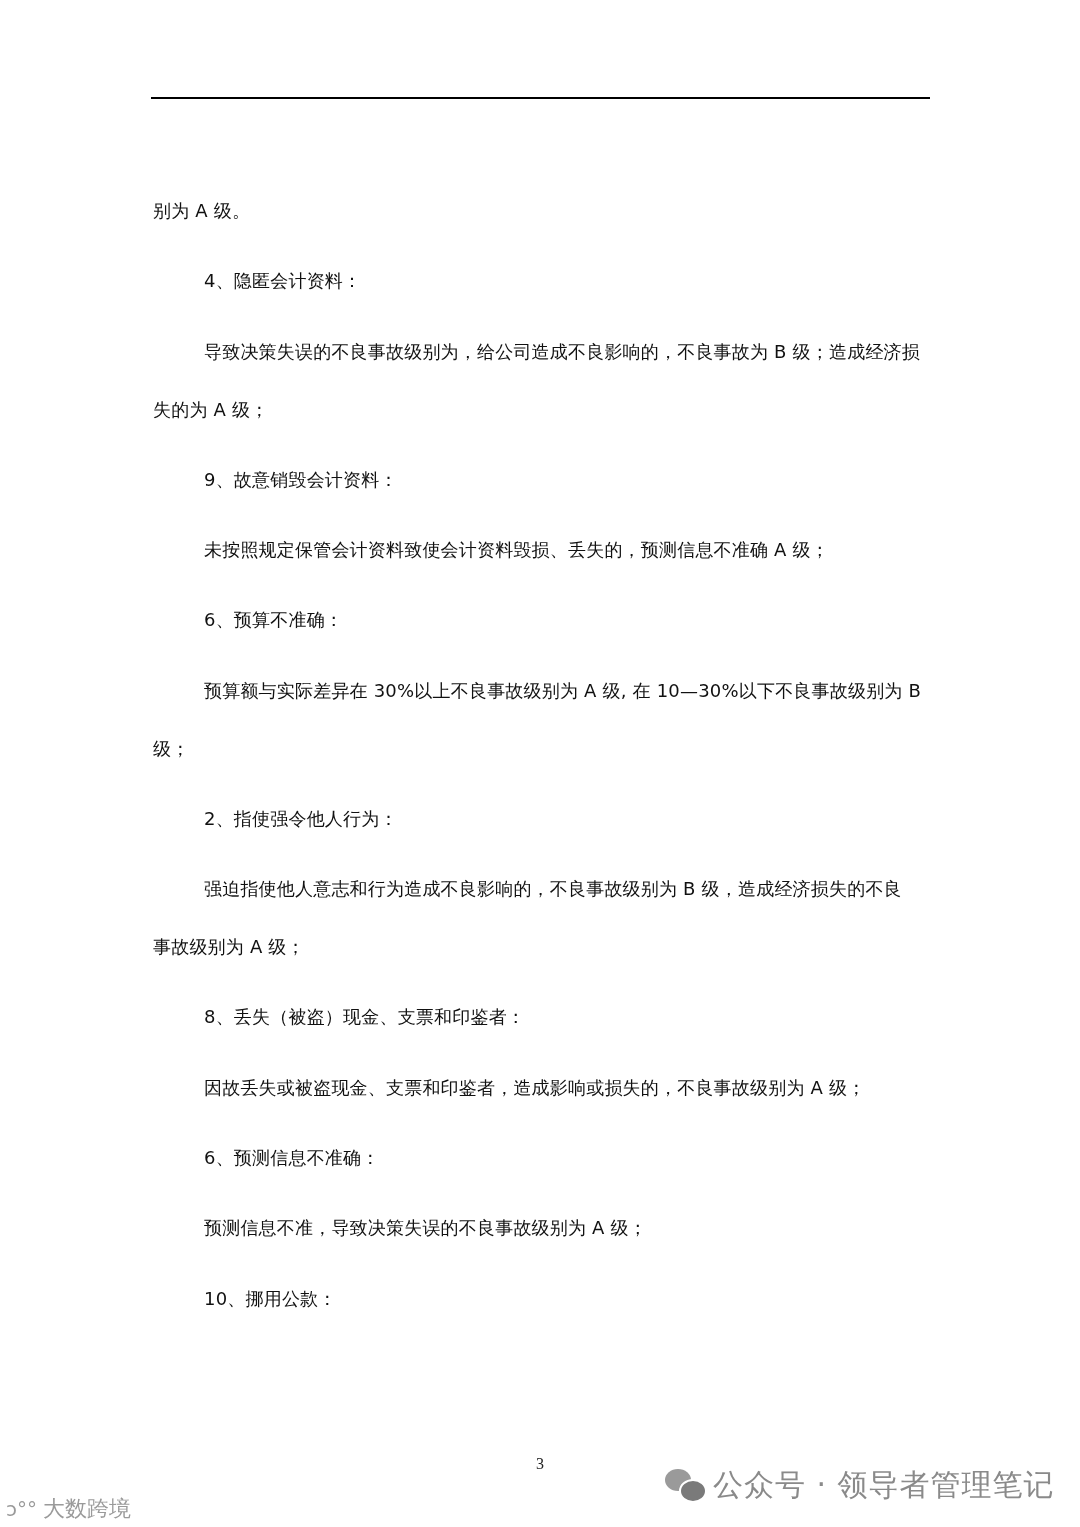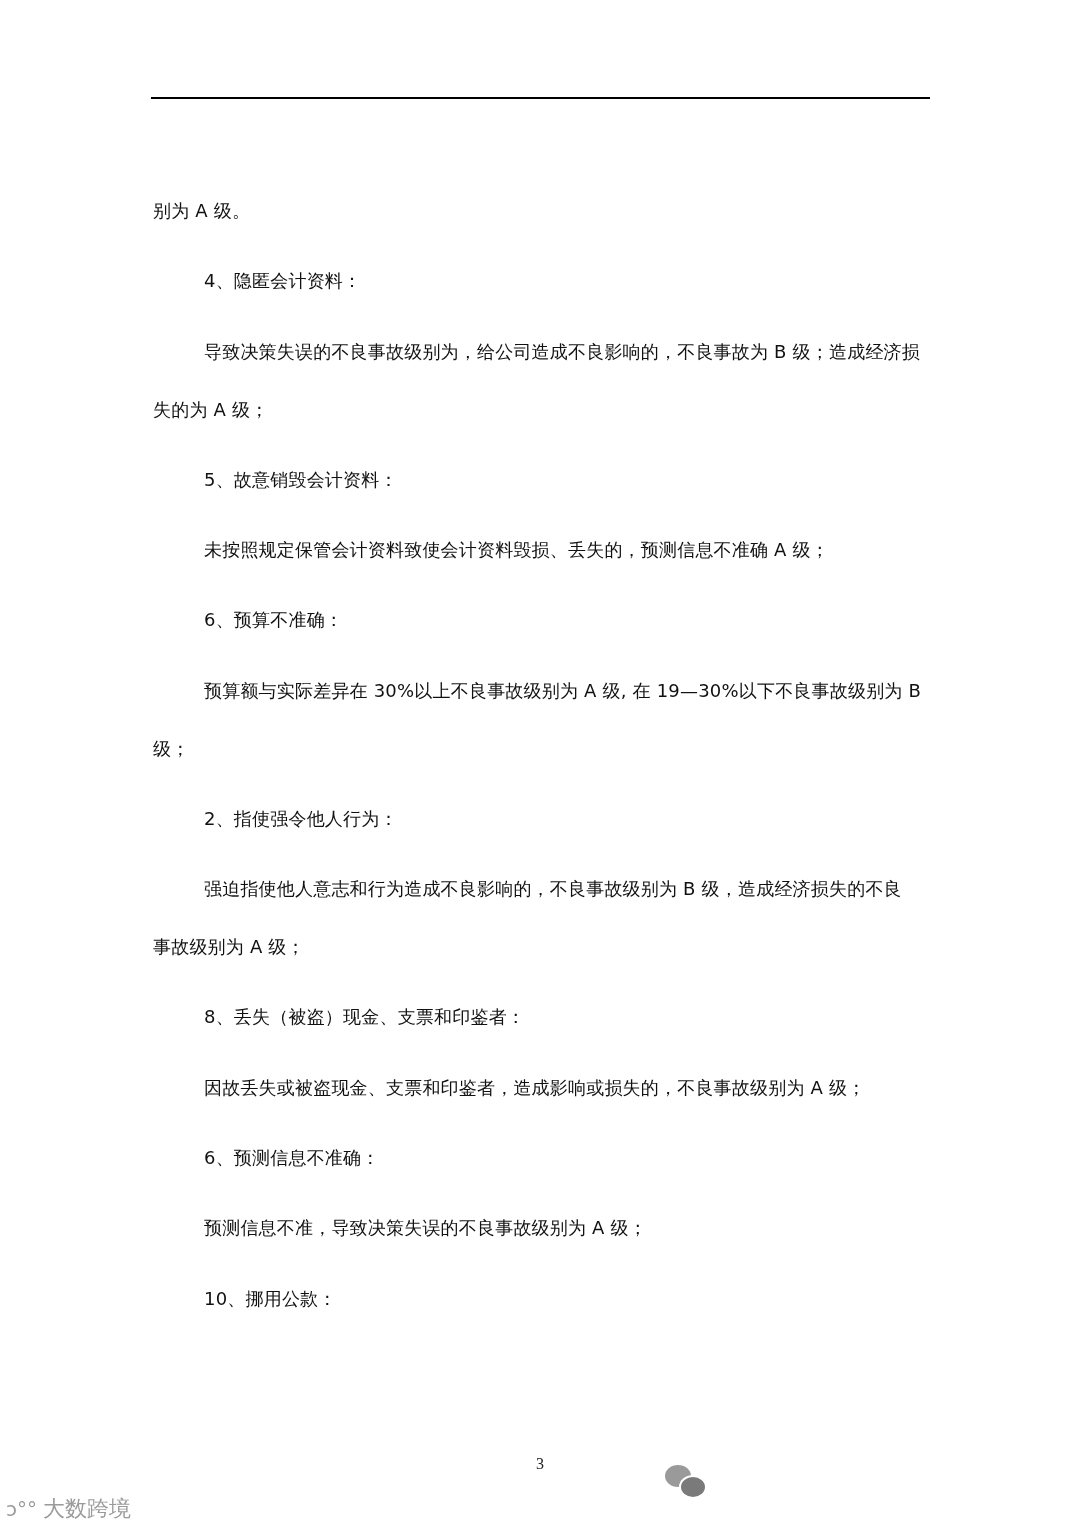--- a/index.html
+++ b/index.html
@@ -19,39 +19,40 @@
   </style>
 </head>
 <body>
 
 <div class="header-rule"></div>
 
 <div class="line cont" style="top:199px">别为 A 级。</div>
 <div class="line indent" style="top:269px">4、隐匿会计资料：</div>
 <div class="line indent" style="top:340px">导致决策失误的不良事故级别为，给公司造成不良影响的，不良事故为  B 级；造成经济损</div>
 <div class="line cont" style="top:398px">失的为 A 级；</div>
-<div class="line indent" style="top:468px">5、故意销毁会计资料：</div>
+<div class="line indent" style="top:468px">9、故意销毁会计资料：</div>
 <div class="line indent" style="top:538px">未按照规定保管会计资料致使会计资料毁损、丢失的，预测信息不准确 A 级；</div>
 <div class="line indent" style="top:608px">6、预算不准确：</div>
-<div class="line indent" style="top:679px">预算额与实际差异在 30%以上不良事故级别为 A 级, 在 19—30%以下不良事故级别为 B</div>
+<div class="line indent" style="top:679px">预算额与实际差异在 30%以上不良事故级别为 A 级, 在 10—30%以下不良事故级别为 B</div>
 <div class="line cont" style="top:737px">级；</div>
 <div class="line indent" style="top:807px">2、指使强令他人行为：</div>
 <div class="line indent" style="top:877px">强迫指使他人意志和行为造成不良影响的，不良事故级别为  B 级，造成经济损失的不良</div>
 <div class="line cont" style="top:935px">事故级别为 A 级；</div>
 <div class="line indent" style="top:1005px">8、丢失（被盗）现金、支票和印鉴者：</div>
 <div class="line indent" style="top:1076px">因故丢失或被盗现金、支票和印鉴者，造成影响或损失的，不良事故级别为 A 级；</div>
 <div class="line indent" style="top:1146px">6、预测信息不准确：</div>
 <div class="line indent" style="top:1216px">预测信息不准，导致决策失误的不良事故级别为 A 级；</div>
 <div class="line indent" style="top:1287px">10、挪用公款：</div>
 
 <div class="page-num">3</div>
 
 <div class="wm-right">
   <span class="wechat-icon">
       <span class="b1"></span>
       <span class="b2"></span>
     </span>
+  <span>公众号 · 领导者管理笔记</span>
 </div>
 
 <div class="wm-left">
   <span class="logo-icon">ↄ°°</span>
   <span>大数跨境</span>
 </div>
 
 </body></html>

